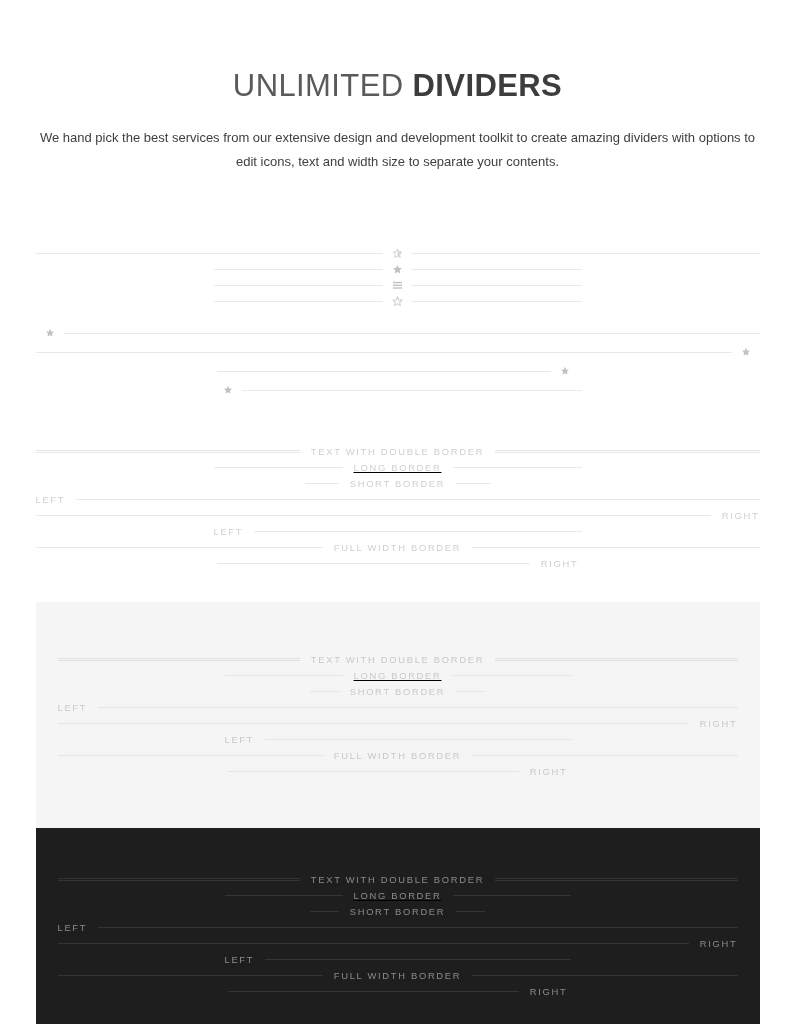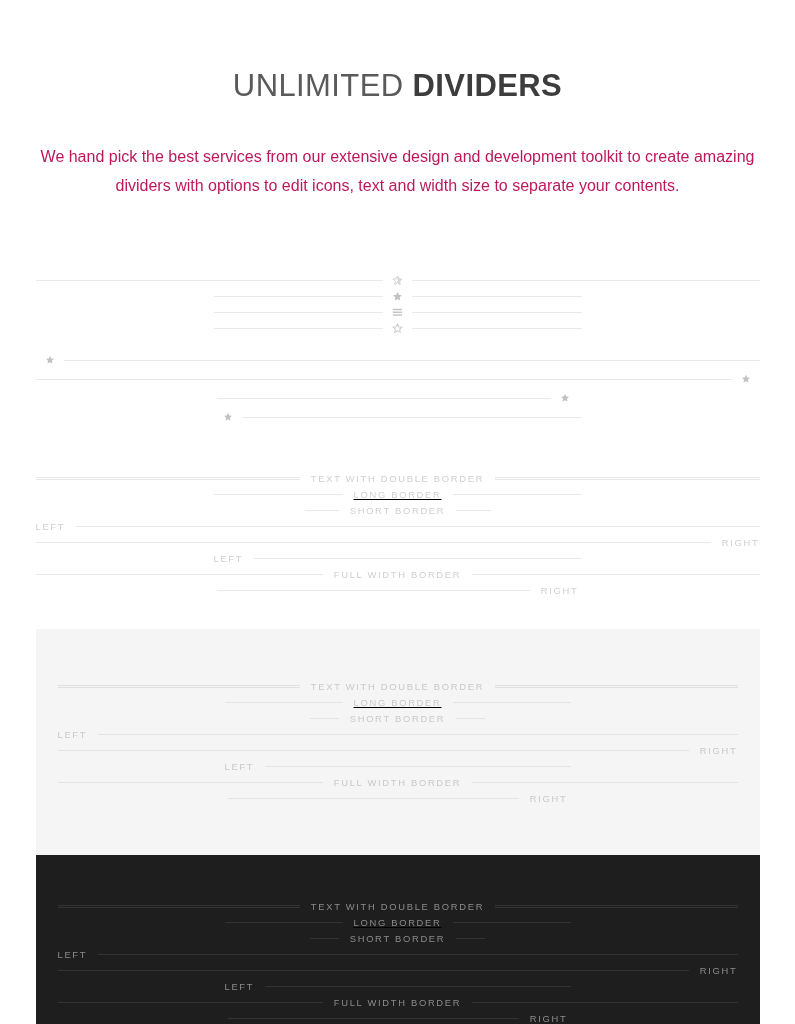--- a/index.html
+++ b/index.html
@@ -21,25 +21,25 @@
     font-size: 31px;
     letter-spacing: 0.4px;
     color: #5a5a5a;
     font-weight: 300;
     font-stretch: condensed;
     line-height: 1.15;
   }
   .page-title .bold { font-weight: 700; color: #3d3d3d; }
 
   .subtitle {
-    margin: 38px auto 0;
+    margin: 22px auto 0;
     width: 730px;
-    font-size: 16px;
+    font-size: 13px;
     line-height: 1.85;
-    color: #be185d;
+    color: #404040;
     font-weight: 300;
     font-stretch: condensed;
     text-align: center;
   }
 
   
   .dividers-area { position: relative; margin-top: 72px; }
 
   .divider {
     display: flex;

